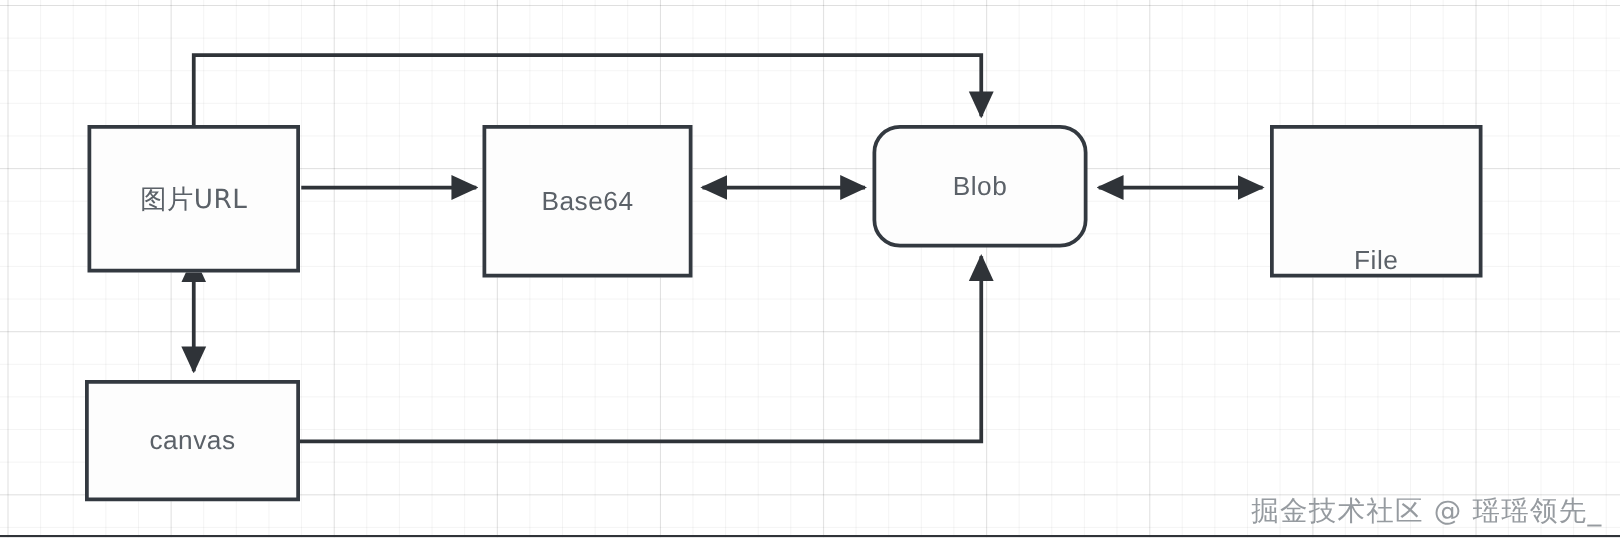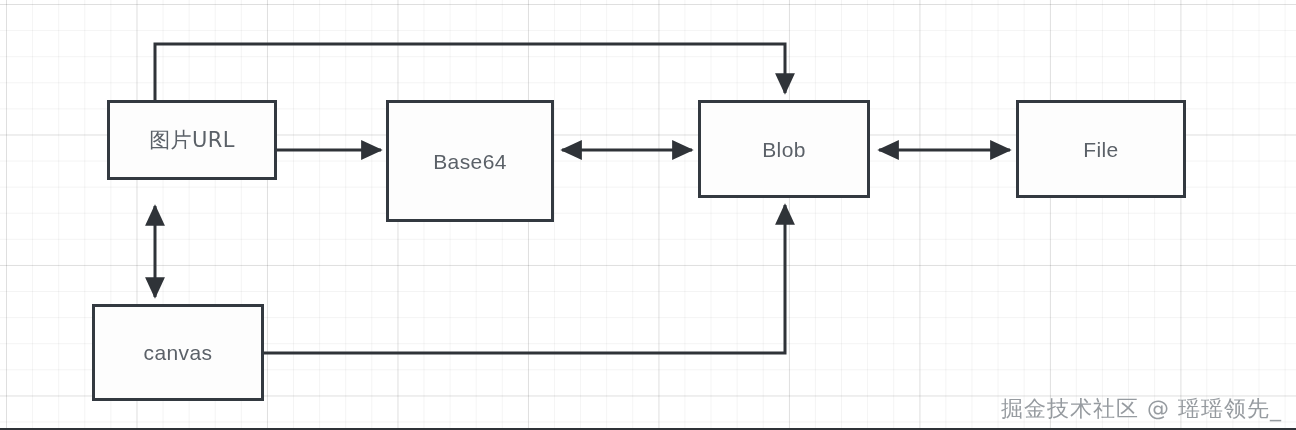--- a/index.html
+++ b/index.html
@@ -98,37 +98,37 @@
       <line x1="879" y1="150" x2="1010" y2="150" marker-start="url(#arrow-start)" marker-end="url(#arrow-end)"></line>
 
       <line x1="155" y1="206" x2="155" y2="297" marker-start="url(#arrow-start)" marker-end="url(#arrow-end)"></line>
 
       <path d="M 155 100 L 155 44 L 785 44 L 785 93" marker-end="url(#arrow-end)"></path>
 
       <path d="M 240 353 L 785 353 L 785 205" marker-end="url(#arrow-end)"></path>
     </g>
   </svg>
 
-  <div class="node-box" style="left:70px; top:100px; width:170px; height:80px;margin-left:37px;">
+  <div class="node-box" style="left:70px; top:100px; width:170px; height:118px;">
     <span class="node-label cjk">图片URL</span>
   </div>
 
   <div class="node-box" style="left:386px; top:100px; width:168px; height:122px;">
     <span class="node-label">Base64</span>
   </div>
 
-  <div class="node-box" style="left:698px; top:100px; width:172px; height:98px;">
+  <div class="node-box" style="left:698px; top:100px; width:172px; height:98px;border-radius:22px;">
     <span class="node-label">Blob</span>
   </div>
 
-  <div class="node-box" style="left:1016px; top:100px; width:170px; height:98px;">
+  <div class="node-box" style="left:1016px; top:100px; width:170px; height:122px;align-items:flex-end;">
     <span class="node-label">File</span>
   </div>
 
-  <div class="node-box" style="left:68px; top:304px; width:172px; height:97px;margin-left:24px;">
+  <div class="node-box" style="left:68px; top:304px; width:172px; height:97px;">
     <span class="node-label">canvas</span>
   </div>
 
   <div id="watermark">掘金技术社区 @ 瑶瑶领先_</div>
 
   <div id="bottom-rule"></div>
 
 </div>
 
 </body></html>

